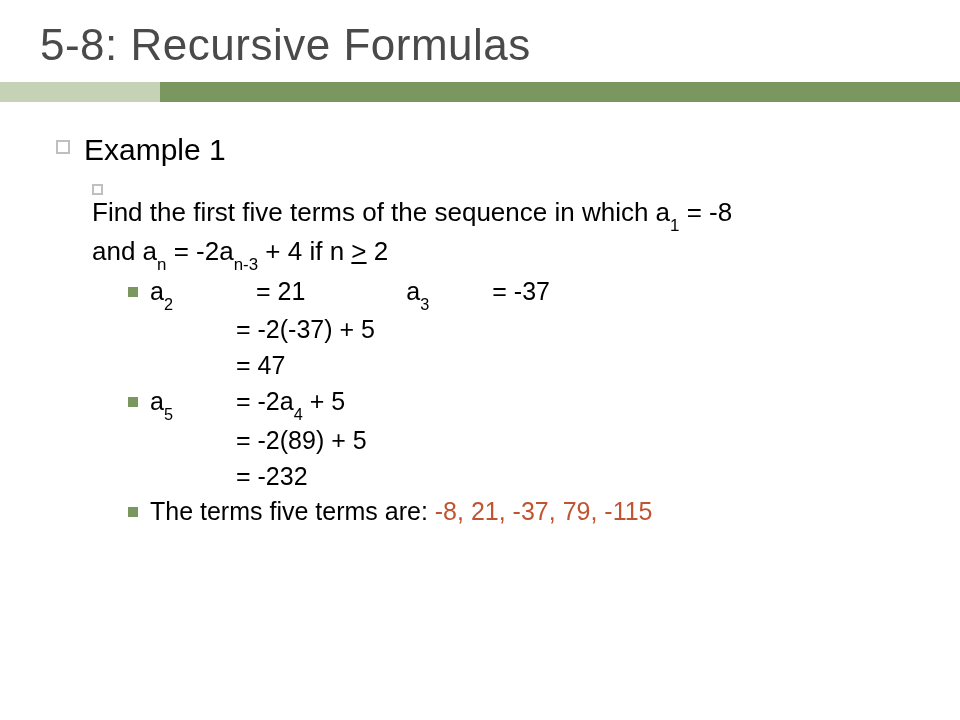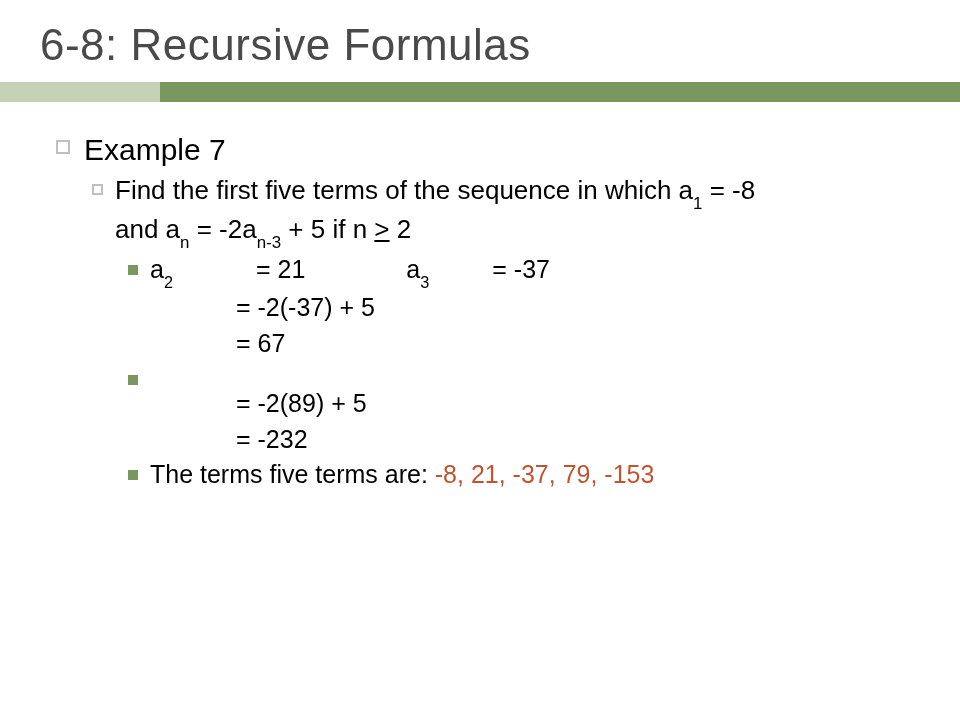--- a/index.html
+++ b/index.html
@@ -58,83 +58,86 @@
   }
   .bullet-sq {
     width: 10px;
     height: 10px;
     background: #7a9760;
     margin-top: 12px;
     margin-right: 12px;
     flex-shrink: 0;
   }
   .lvl1 { padding-left: 0; font-size: 30px; }
-  .lvl2 { padding-left: 36px; font-size: 26px; }
+  .lvl2 { padding-left: 36px; font-size: 26px; flex-direction: column; }
   .lvl3 { padding-left: 72px; font-size: 25px; }
   .lvl3-cont { padding-left: 94px; font-size: 25px; align-items: flex-end; }
   sub { font-size: 0.65em; position: relative; top: 0.25em; }
   .term-col { display: inline-block; width: 86px; }
   .eq-col { display: inline-block; margin-left: 20px; }
   .right-term { display: inline-block; margin-left: 94px; }
   .answer { color: #c15430; }
   .pad-eq { display:inline-block; width:86px; }
 </style>
 </head>
 <body>
 
-<div class="title">6-8: Recursive Formulas</div>
+<div class="title">5-8: Recursive Formulas</div>
 <div class="bar">
   <div class="bar-left"></div>
   <div class="bar-right"></div>
 </div>
 
 <div class="content">
 
   <div class="row lvl1">
     <div class="bullet-box"></div>
-    <div>Example 7</div>
+    <div>Example 1</div>
   </div>
 
   <div class="row lvl2">
     <div class="bullet-box small"></div>
     <div>
       <span>Find the first five terms of the sequence in which a</span><sub>1</sub><span> = -8</span><br>
-      <span>and a</span><sub>n</sub><span> = -2a</span><sub>n-3</sub><span> + 5 if n </span><span style="text-decoration: underline;">&gt;</span><span> 2</span>
+      <span>and a</span><sub>n</sub><span> = -2a</span><sub>n-3</sub><span> + 4 if n </span><span style="text-decoration: underline;">&gt;</span><span> 2</span>
     </div>
   </div>
 
   <div class="row lvl3">
     <div class="bullet-sq"></div>
     <div>
       <span class="term-col"><span>a</span><sub>2</sub></span><span class="eq-col">= 21</span>
       <span class="right-term"><span class="term-col"><span>a</span><sub>3</sub></span><span>= -37</span></span>
     </div>
   </div>
 
   <div class="row lvl3-cont">
     <span class="pad-eq"></span>
       <span>= -2(-37) + 5</span>
   </div>
   <div class="row lvl3-cont">
     <span class="pad-eq"></span>
-      <span>= 67</span>
+      <span>= 47</span>
   </div>
 
   <div class="row lvl3">
     <div class="bullet-sq"></div>
+    <div>
+      <span class="term-col"><span>a</span><sub>5</sub></span><span>= -2a</span><sub>4</sub><span> + 5</span>
+    </div>
   </div>
   <div class="row lvl3-cont">
     <span class="pad-eq"></span>
       <span>= -2(89) + 5</span>
   </div>
   <div class="row lvl3-cont">
     <span class="pad-eq"></span>
       <span>= -232</span>
   </div>
 
   <div class="row lvl3">
     <div class="bullet-sq"></div>
     <div>
-      <span>The terms five terms are: </span><span class="answer">-8, 21, -37, 79, -153</span>
+      <span>The terms five terms are: </span><span class="answer">-8, 21, -37, 79, -115</span>
     </div>
   </div>
 
 </div>
 
 </body></html>

